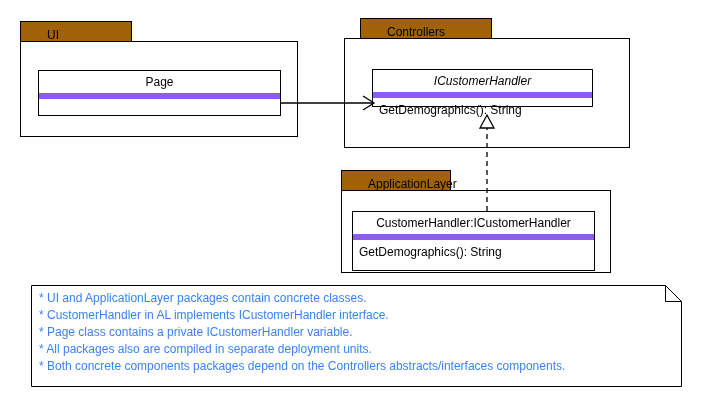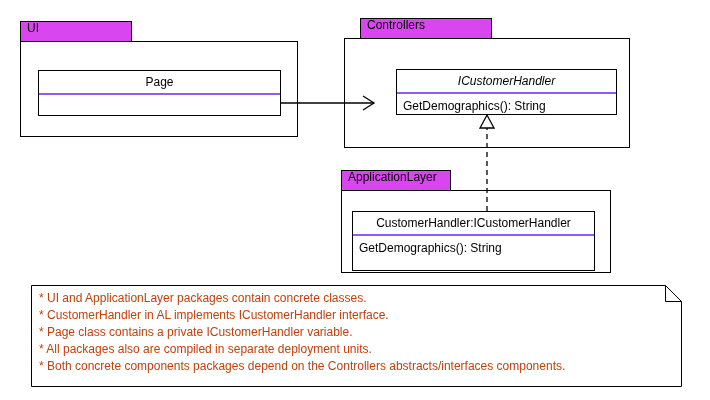--- a/index.html
+++ b/index.html
@@ -16,25 +16,26 @@
     width: 710px;
     height: 400px;
     background: #ffffff;
     overflow: hidden;
   }
 
   
   .pkg-tab {
     position: absolute;
     border: 1px solid #000;
-    background: #d946ef;
+    background: #a16207;
     box-sizing: border-box;
     display: flex;
-    align-items: flex-start;
+    align-items: flex-end;
     z-index: 3;
+    padding-left: 20px;
   }
   .pkg-tab-label {
     font-size: 12px;
     line-height: 1;
     padding-left: 6px;
     white-space: nowrap;
     color: #000;
   }
   .pkg-body {
     position: absolute;
@@ -46,21 +47,21 @@
 
   
   .cls {
     position: absolute;
     border: 1px solid #000;
     background: #fff;
     box-sizing: border-box;
     z-index: 4;
   }
   .cls-name {
-    border-bottom: 2px solid #8b5cf6;
+    border-bottom: 6px solid #8b5cf6;
     text-align: center;
     font-size: 12px;
     line-height: 1;
     padding: 5px 4px 5px 4px;
     white-space: nowrap;
     overflow: hidden;
   }
   .cls-name.italic { font-style: italic; }
   .cls-compartment {
     text-align: left;
@@ -88,21 +89,21 @@
     position: absolute;
     z-index: 6;
   }
   .note-text {
     position: absolute;
     left: 8px;
     top: 5px;
     font-size: 12px;
     line-height: 17px;
     white-space: nowrap;
-    color: #c2410c;
+    color: #3b82f6;
   }
   .note-line { display: block; }
 </style>
 </head>
 <body>
 
 <div id="canvas">
 
   <div class="pkg-tab" style="left:20px; top:21px; width:112px; height:21px;">
     <span class="pkg-tab-label">UI</span>
@@ -111,21 +112,21 @@
 
   <div class="cls" style="left:38px; top:70px; width:243px; height:46px;">
     <div class="cls-name">Page</div>
   </div>
 
   <div class="pkg-tab" style="left:360px; top:18px; width:132px; height:21px;">
     <span class="pkg-tab-label">Controllers</span>
   </div>
   <div class="pkg-body" style="left:344px; top:38px; width:286px; height:110px;"></div>
 
-  <div class="cls" style="left:396px; top:69px; width:221px; height:46px;">
+  <div class="cls" style="left:372px; top:69px; width:221px; height:38px;">
     <div class="cls-name italic">ICustomerHandler</div>
     <div class="cls-compartment">GetDemographics(): String</div>
   </div>
 
   <div class="pkg-tab" style="left:341px; top:170px; width:110px; height:21px;">
     <span class="pkg-tab-label">ApplicationLayer</span>
   </div>
   <div class="pkg-body" style="left:341px; top:190px; width:270px; height:83px;"></div>
 
   <div class="cls" style="left:352px; top:211px; width:243px; height:60px;">

